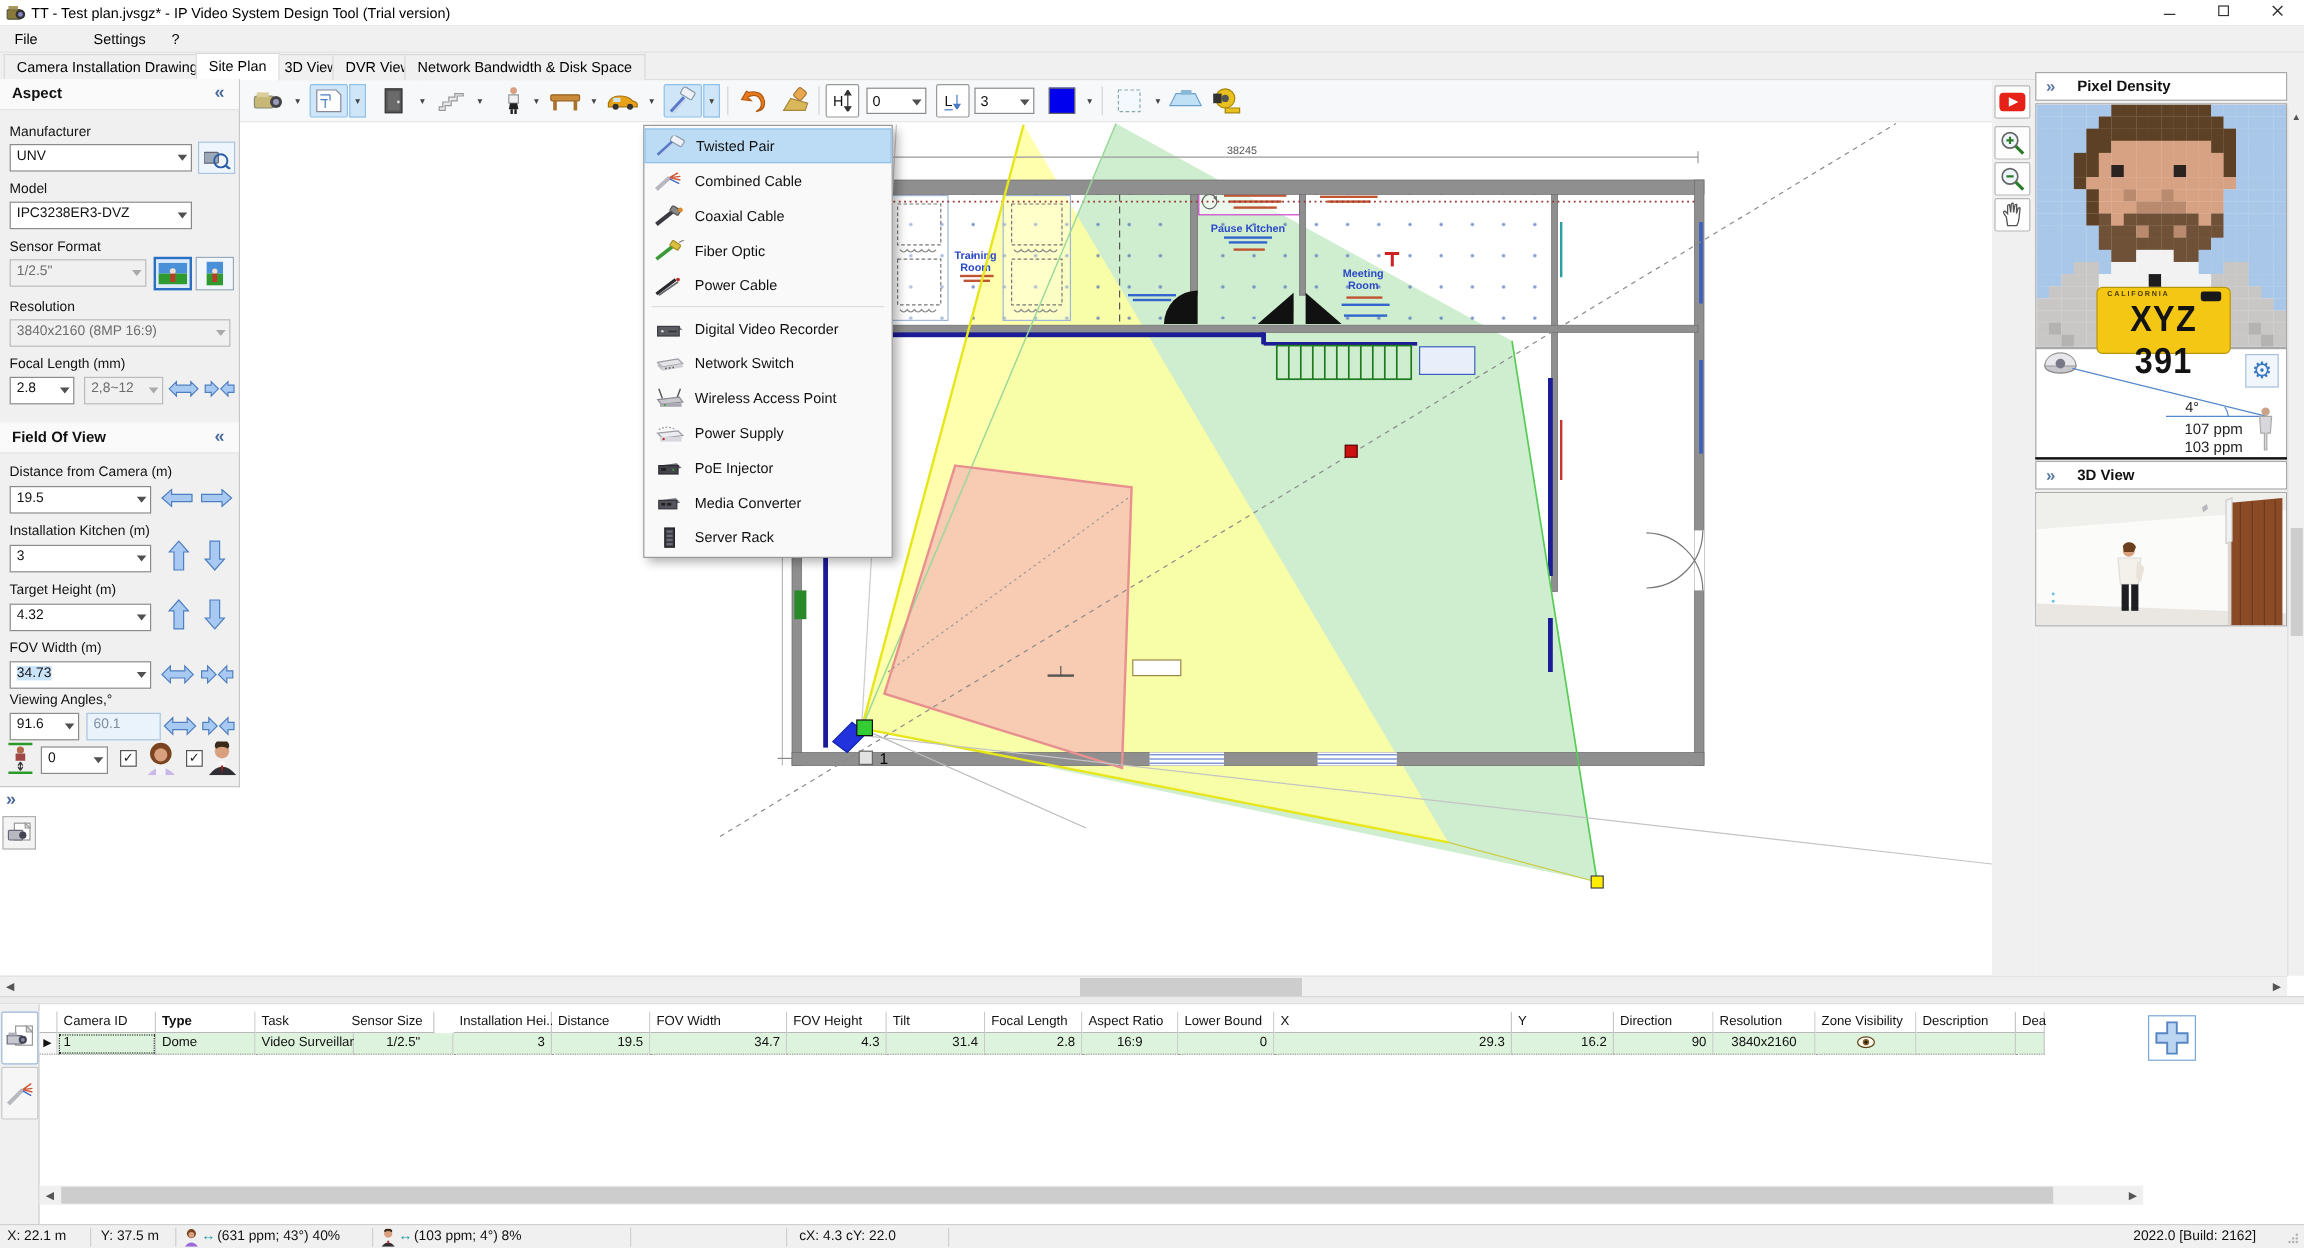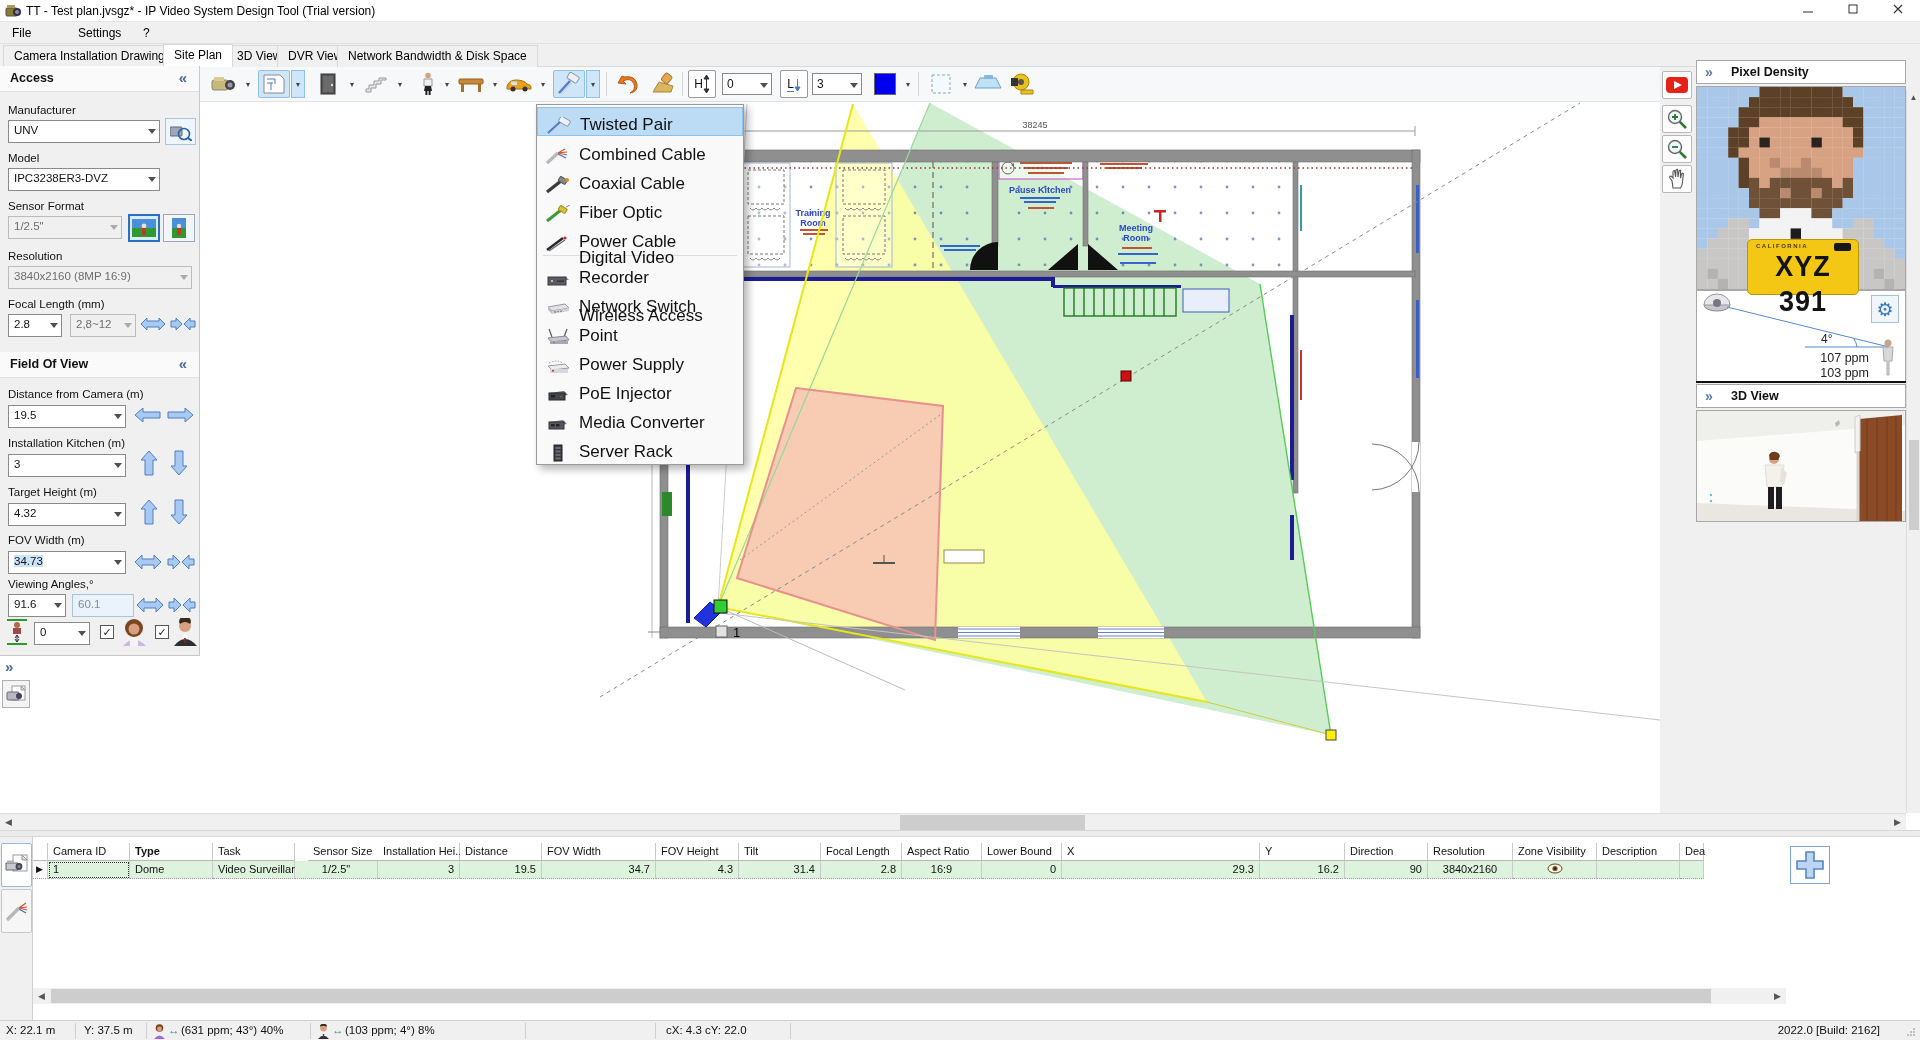--- a/index.html
+++ b/index.html
@@ -45,21 +45,21 @@
   .ckb { position:absolute; width:14px; height:14px; background:#fff; border:1px solid #555; font-size:11px;
      line-height:12px; text-align:center; color:#222; }
   
   #canvas { left:0; top:102px; width:1660px; height:711px; background:#fff; overflow:hidden; }
   #hscroll { left:0; top:813px; width:1906px; height:17px; background:#f0f0f0; border-top:1px solid #e0e0e0; }
   .scar { position:absolute; top:0; width:17px; height:17px; color:#555; font-size:9px; text-align:center; line-height:17px; }
   .sthumb { position:absolute; background:#cdcdcd; }
   
   #ctxmenu { left:536px; top:104px; width:208px; background:#f9f9f9; border:1px solid #9a9a9a; z-index:50;
      box-shadow:4px 4px 8px rgba(0,0,0,0.3); padding:2px 0; }
-  .cmi { position:relative; height:29px; display:flex; align-items:flex-end; padding-left:8px; font-size:17px; color:#111; }
+  .cmi { position:relative; height:29px; display:flex; align-items:center; padding-left:8px; font-size:12px; color:#111; }
   .cmi .ic { width:26px; height:18px; margin-right:8px; flex:none; }
   .cmi.hl2 { background:#bcdcf5; border:1px solid #90c2e8; }
   .cmsep { height:1px; background:#dcdcdc; margin:3px 6px; }
   
   #rstrip { left:1660px; top:67px; width:36px; height:746px; background:#f0f0f0; z-index:20; }
   .rbtn { position:absolute; left:2px; width:30px; height:28px; background:#fdfdfd; border:1px solid #b8b8b8;
      border-radius:2px; display:flex; align-items:center; justify-content:center; }
   #rightpanel { left:1696px; top:56px; width:224px; height:757px; background:#f0f0f0; z-index:20; }
   .rph { position:absolute; left:0; width:210px; height:24px; background:#fff; border:1px solid #a8a8a8;
      font-weight:bold; font-size:12.5px; padding:4px 0 0 34px; }
@@ -423,21 +423,21 @@
 </div>
 
 <div class="abs" id="hscroll">
   <div class="scar" style="left:0">◀</div>
   <div class="scar" style="right:0">▶</div>
   <div class="sthumb" style="left:900px;top:1px;width:185px;height:15px"></div>
 </div>
 
 <div class="abs" id="leftpanel">
   <div class="phead" style="top:0">
-    <span>Access</span>
+    <span>Aspect</span>
     <span class="coll">«</span>
   </div>
   <div class="plabel" style="top:38px">Manufacturer</div>
   <div class="pdd" style="left:8px;top:54px;width:152px">
     <span>UNV</span><span class="chev"></span>
   </div>
   <div class="abs" style="left:165px;top:52px;width:31px;height:27px;border:1px solid #aac4e0;background:#eef5fc;display:flex;align-items:center;justify-content:center">
     <svg width="22" height="18">
         <rect x="0" y="4" width="12" height="9" rx="1" fill="#9aa8b8" stroke="#667"></rect>
         <circle cx="14" cy="11" r="5.5" fill="none" stroke="#2a5fa8" stroke-width="1.6"></circle>
@@ -1244,21 +1244,21 @@
     </div>
   </div>
 
   <div class="abs" style="left:33px;top:6px;width:15px;height:18px;background:#fff;border-right:1px solid #c9c9c9;border-bottom:1px solid #b8b8b8"></div>
   <div class="abs" style="left:33px;top:24px;width:15px;height:18px;background:#f8f8f8;border-right:1px solid #c9c9c9;border-bottom:1px dotted #9a9a9a;font-size:9px;padding:3px 0 0 3px">▶</div>
   <div id="tablewrap" style="left:48px;width:1738px">
     <div class="thead" id="theadrow">
         <div class="hcell" style="left: 0px; width: 82px;">Camera ID</div>
         <div class="hcell" style="left: 82px; width: 83px; font-weight: bold;">Type</div>
         <div class="hcell" style="left: 165px; width: 82px;">Task</div>
-        <div class="hcell" style="left: 260px; width: 83px;">Sensor Size</div>
+        <div class="hcell" style="left: 231px; width: 83px; text-align: center;">Sensor Size</div>
         <div class="hcell" style="left: 330px; width: 82px;">Installation Hei...</div>
         <div class="hcell" style="left: 412px; width: 82px;">Distance</div>
         <div class="hcell" style="left: 494px; width: 114px;">FOV Width</div>
         <div class="hcell" style="left: 608px; width: 83px;">FOV Height</div>
         <div class="hcell" style="left: 691px; width: 82px;">Tilt</div>
         <div class="hcell" style="left: 773px; width: 81px;">Focal Length</div>
         <div class="hcell" style="left: 854px; width: 80px;">Aspect Ratio</div>
         <div class="hcell" style="left: 934px; width: 80px;">Lower Bound</div>
         <div class="hcell" style="left: 1014px; width: 198px;">X</div>
         <div class="hcell" style="left: 1212px; width: 85px;">Y</div>

